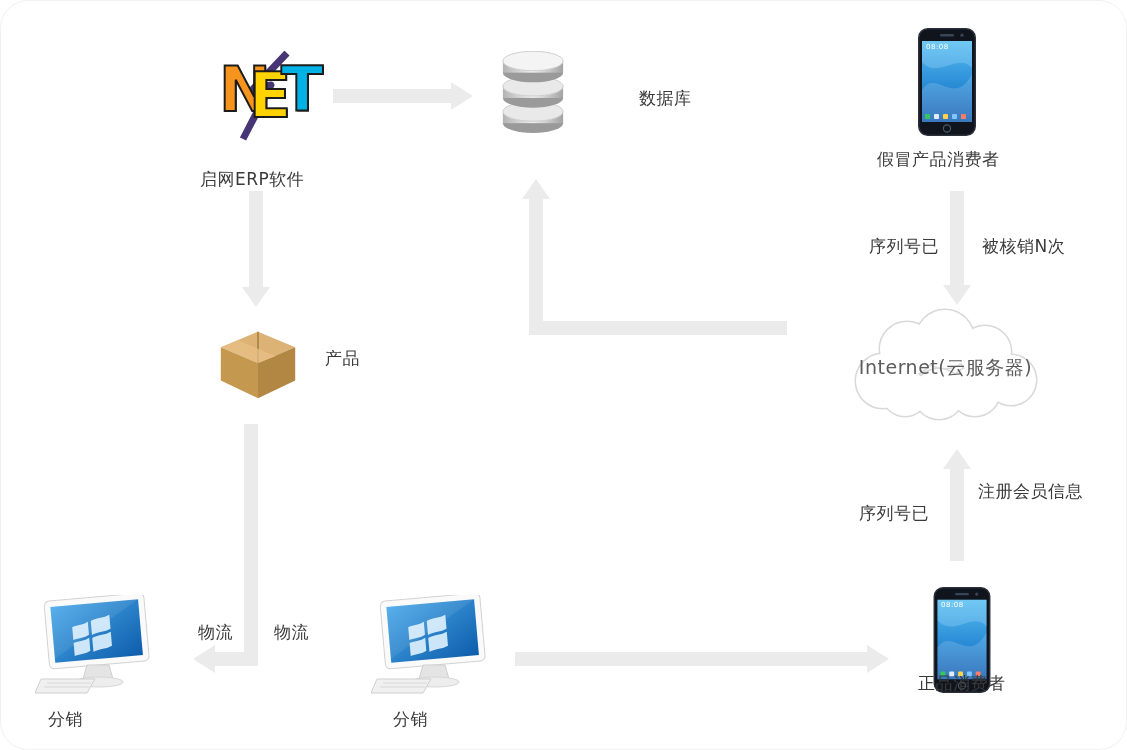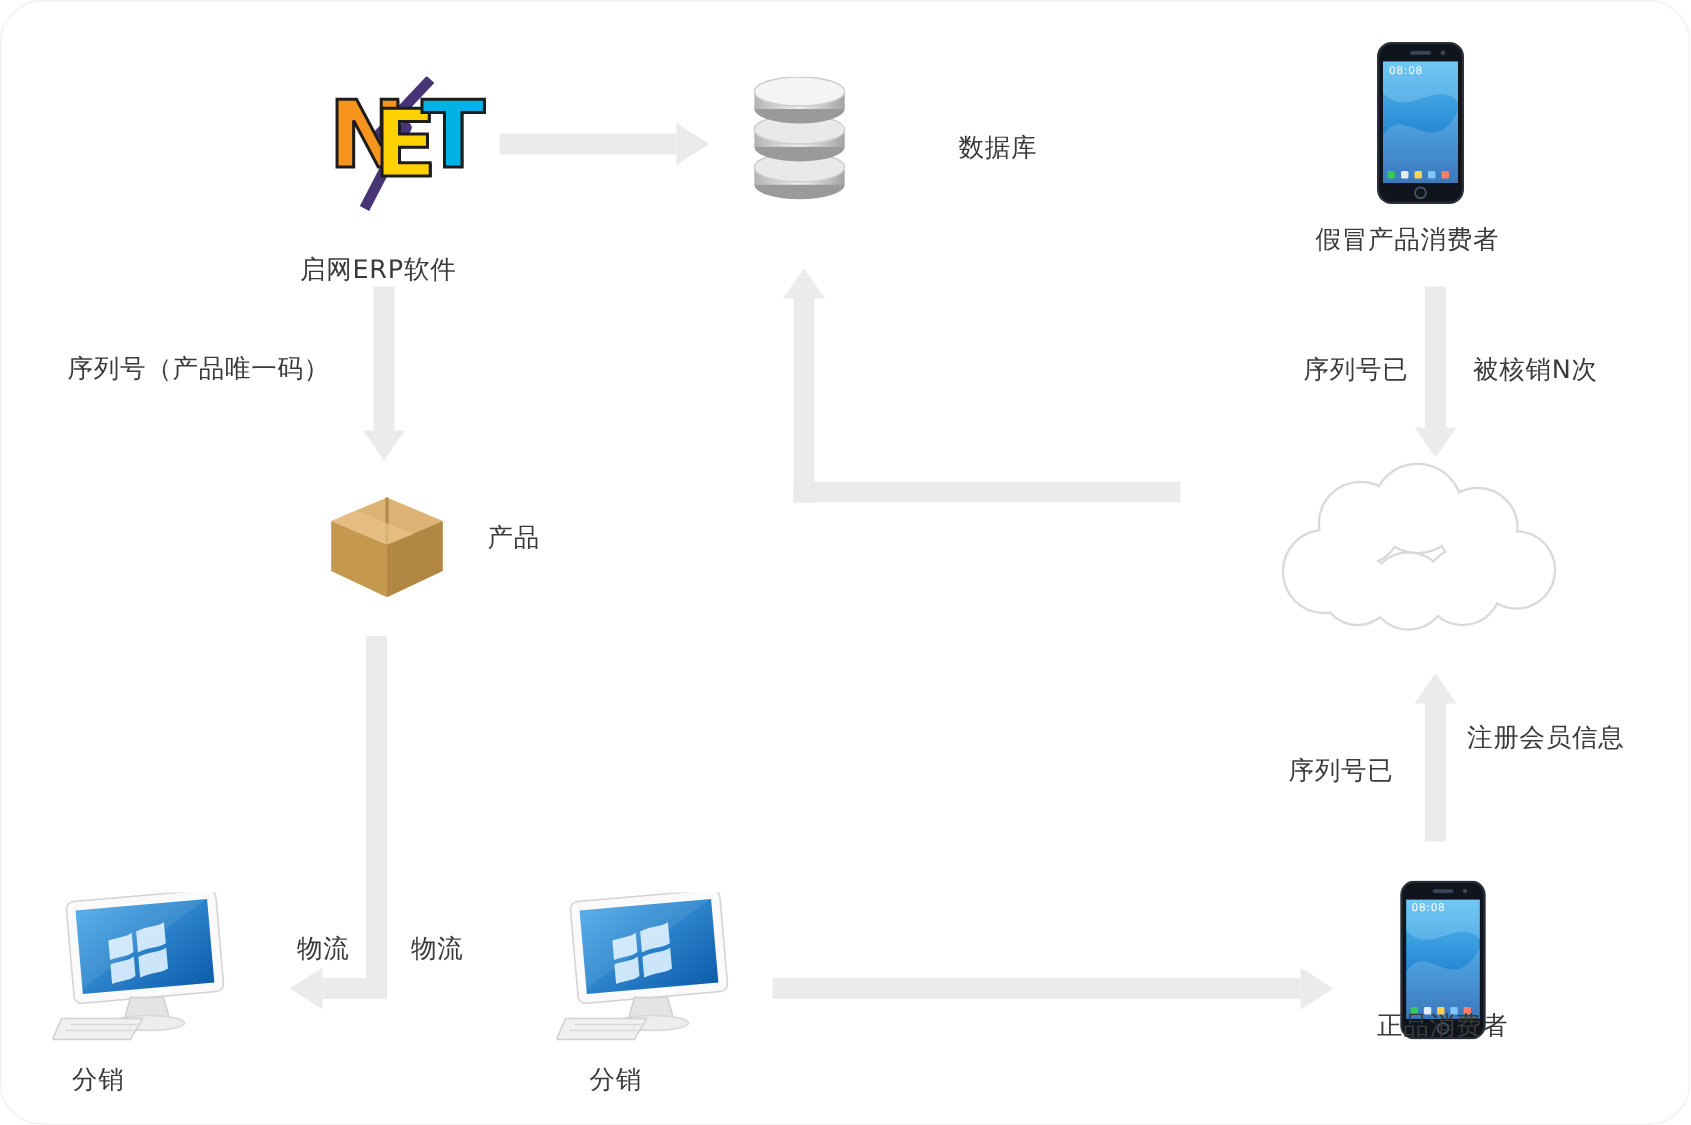--- a/index.html
+++ b/index.html
@@ -160,21 +160,20 @@
   <svg class="icon" style="left:917px; top:27px; width:58px; height:108px;">
       <use href="#sym-phone" xlink:href="#sym-phone"></use>
     </svg>
   <div class="phone-time" style="left:925px; top:42px;">08:08</div>
   <div class="label" style="left:876px; top:147px;">假冒产品消费者</div>
 
   <div class="arrow-group">
     <div class="bar" style="left:248px; top:190px; width:14px; height:96px;"></div>
     <div class="tri tri-down" style="left:241px; top:286px;"></div>
   </div>
-  <div class="label" style="left:44px; top:233px;">序列号（产品唯一码）</div>
 
   <div class="arrow-group">
     <div class="tri tri-up" style="left:521px; top:178px;"></div>
     <div class="bar" style="left:528px; top:196px; width:14px; height:138px;"></div>
     <div class="bar" style="left:528px; top:320px; width:258px; height:14px;"></div>
   </div>
 
   <svg class="icon" style="left:210px; top:322px; width:94px; height:78px;">
       <use href="#sym-box" xlink:href="#sym-box"></use>
     </svg>
@@ -183,20 +182,21 @@
   <div class="label" style="left:868px; top:234px;">序列号已</div>
   <div class="label" style="left:981px; top:234px;">被核销N次</div>
   <div class="arrow-group">
     <div class="bar" style="left:949px; top:190px; width:14px; height:94px;"></div>
     <div class="tri tri-down" style="left:942px; top:284px;"></div>
   </div>
 
   <svg class="icon" style="left:842px; top:306px; width:205px; height:120px;">
       <use href="#sym-cloud" xlink:href="#sym-cloud"></use>
     </svg>
+  <div class="cloud-text" style="left:842px; top:354px; width:205px;">Internet(云服务器)</div>
 
   <div class="label" style="left:858px; top:501px;">序列号已</div>
   <div class="label" style="left:977px; top:479px;">注册会员信息</div>
   <div class="arrow-group">
     <div class="tri tri-up" style="left:942px; top:448px;"></div>
     <div class="bar" style="left:949px; top:466px; width:14px; height:94px;"></div>
   </div>
 
   <div class="arrow-group">
     <div class="bar" style="left:243px; top:423px; width:14px; height:242px;"></div>

